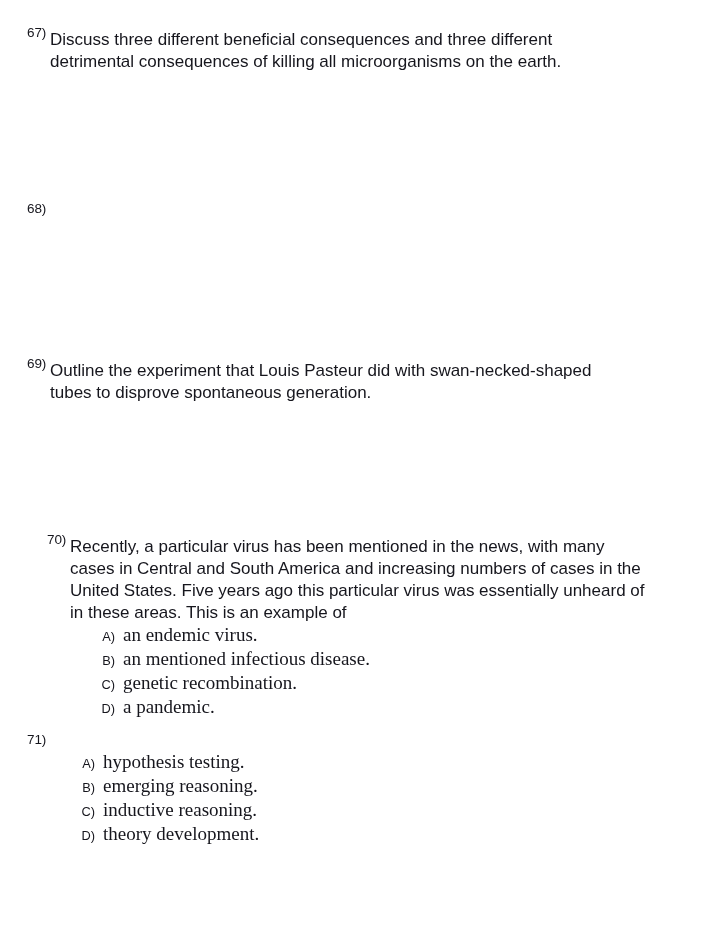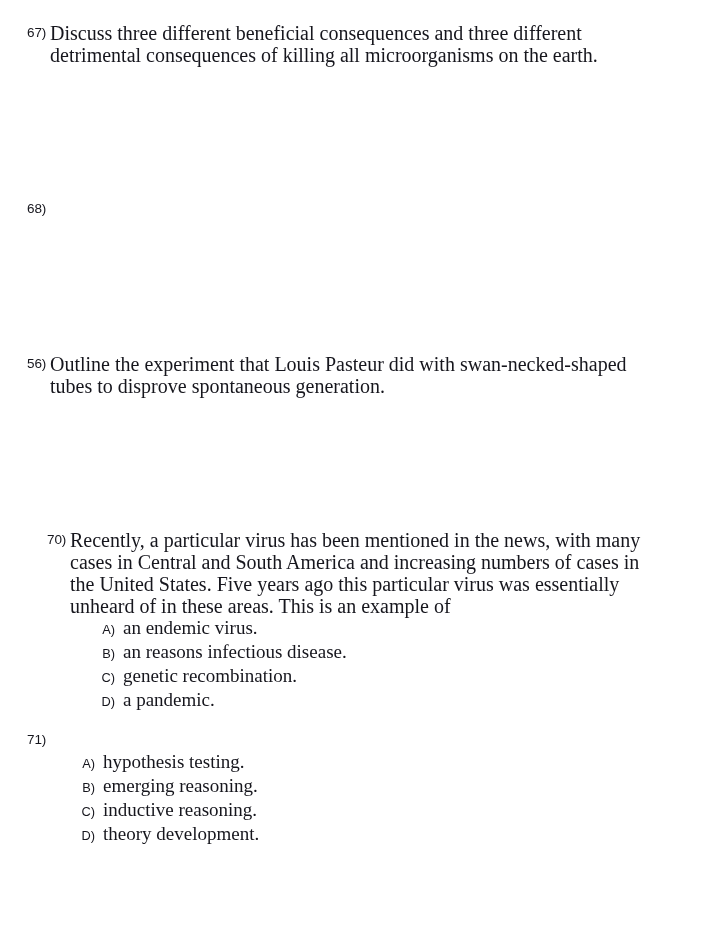--- a/index.html
+++ b/index.html
@@ -41,27 +41,28 @@
     padding-right: 4px;
     box-sizing: border-box;
     font-family: "Liberation Sans", "DejaVu Sans", sans-serif;
     font-size: 13.5px;
     line-height: 22px;
     letter-spacing: -0.2px;
     color: #16161d;
   }
   .q-text {
     width: 627px;
-    font-family: Liberation Serif, serif;
-    font-size: 20px;
+    font-family: Liberation Sans, sans-serif;
+    font-size: 17px;
     line-height: 22px;
     text-align: left;
     color: #16161d;
     padding-right: 47px;
     box-sizing: border-box;
+    margin-top: 7px;
   }
   .options {
     margin-top: 0px;
     padding-left: 0;
   }
   .option {
     display: flex;
     align-items: baseline;
     line-height: 22px;
   }
@@ -101,39 +102,39 @@
 
   <div class="question" style="top:198px;">
     <div class="stem">
       <div class="q-number">68)</div>
     </div>
     <div class="answer-space" style="height:130px;"></div>
   </div>
 
   <div class="question" style="top:353px;">
     <div class="stem">
-      <div class="q-number">56)</div>
+      <div class="q-number">69)</div>
       <div class="q-text">Outline the experiment that Louis Pasteur did with swan-necked-shaped tubes to disprove spontaneous generation.</div>
     </div>
     <div class="answer-space" style="height:130px;"></div>
   </div>
 
   <div class="question" style="top:529px;padding-left:20px;">
     <div class="stem">
       <div class="q-number">70)</div>
       <div class="q-text">Recently, a particular virus has been mentioned in the news, with many cases in Central and South America and increasing numbers of cases in the United States. Five years ago this particular virus was essentially unheard of in these areas. This is an example of</div>
     </div>
     <div class="options">
       <div class="option">
         <span class="opt-letter">A)</span>
         <span class="opt-text">an endemic virus.</span>
       </div>
       <div class="option">
         <span class="opt-letter">B)</span>
-        <span class="opt-text">an reasons infectious disease.</span>
+        <span class="opt-text">an mentioned infectious disease.</span>
       </div>
       <div class="option">
         <span class="opt-letter">C)</span>
         <span class="opt-text">genetic recombination.</span>
       </div>
       <div class="option">
         <span class="opt-letter">D)</span>
         <span class="opt-text">a pandemic.</span>
       </div>
     </div>

